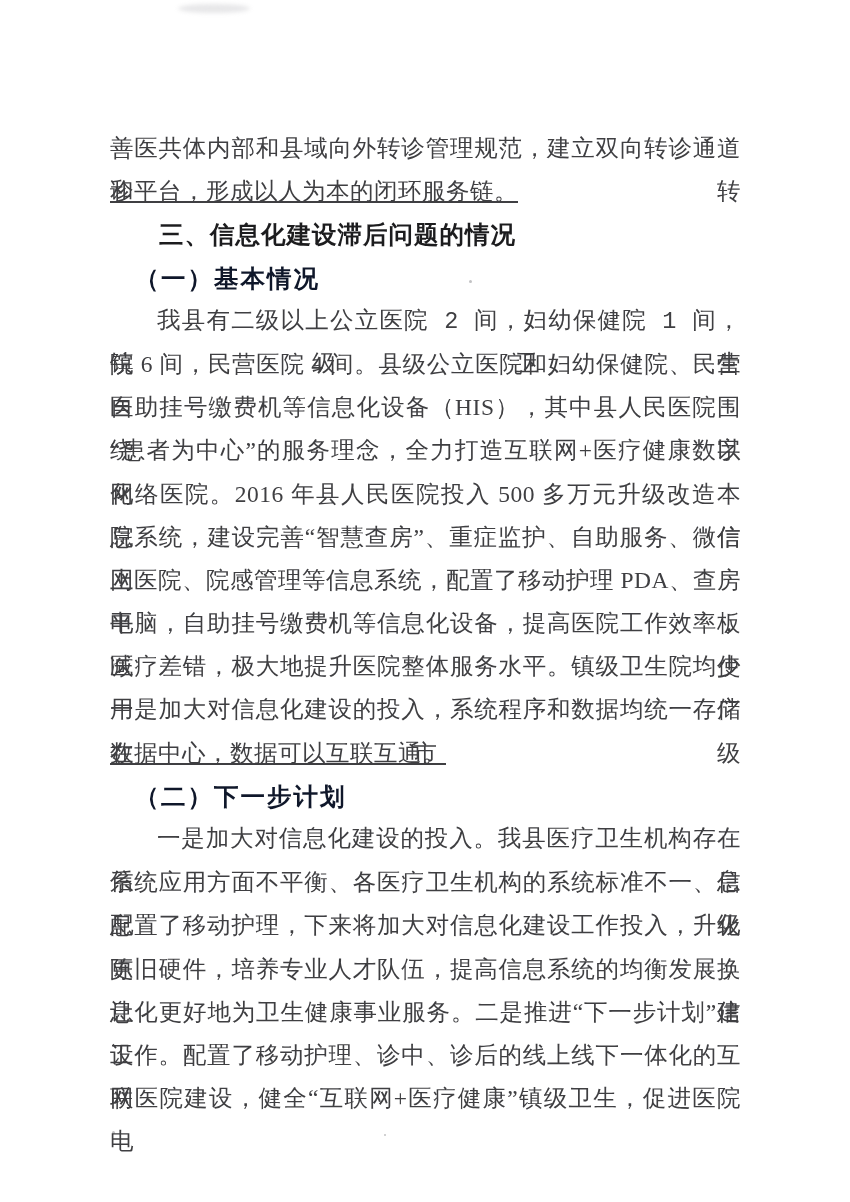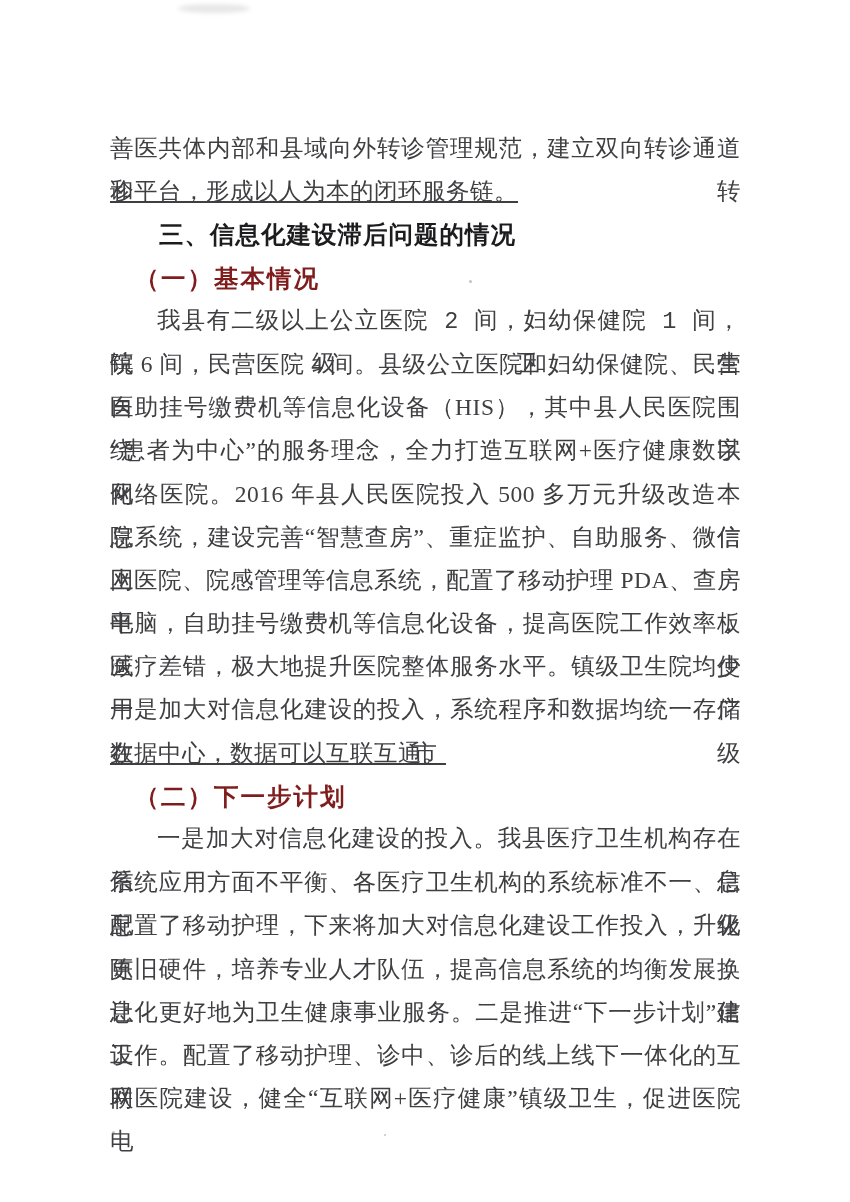--- a/index.html
+++ b/index.html
@@ -46,21 +46,21 @@
     font-weight: 700;
     color: #1c1c1e;
     font-size: 24.5px;
     text-align: right;
     text-align-last: left;
     text-indent: 2em;
     letter-spacing: 1px;
   }
   .h2 {
     font-weight: 700;
-    color: #7f1d1d;
+    color: #0f172a;
     font-size: 24.5px;
     text-align: left;
     text-align-last: left;
     text-indent: 1em;
     letter-spacing: 2px;
   }
   
   .smudge {
     position: absolute;
     left: 178px;

